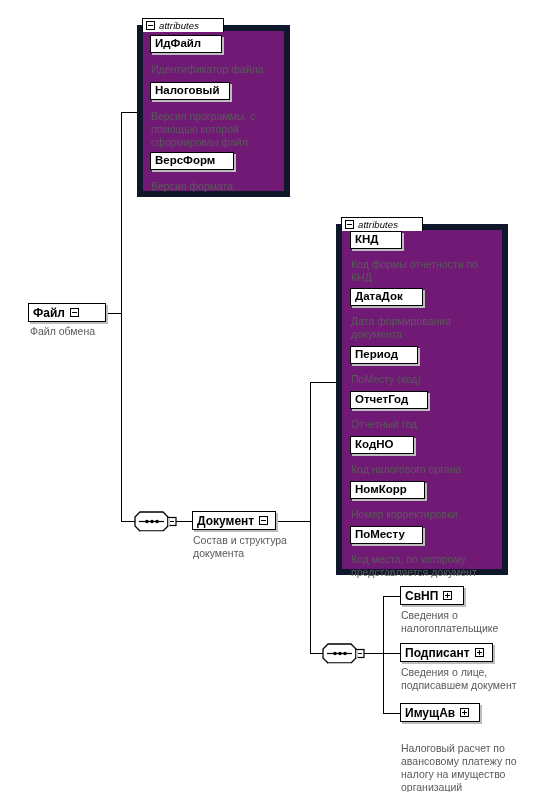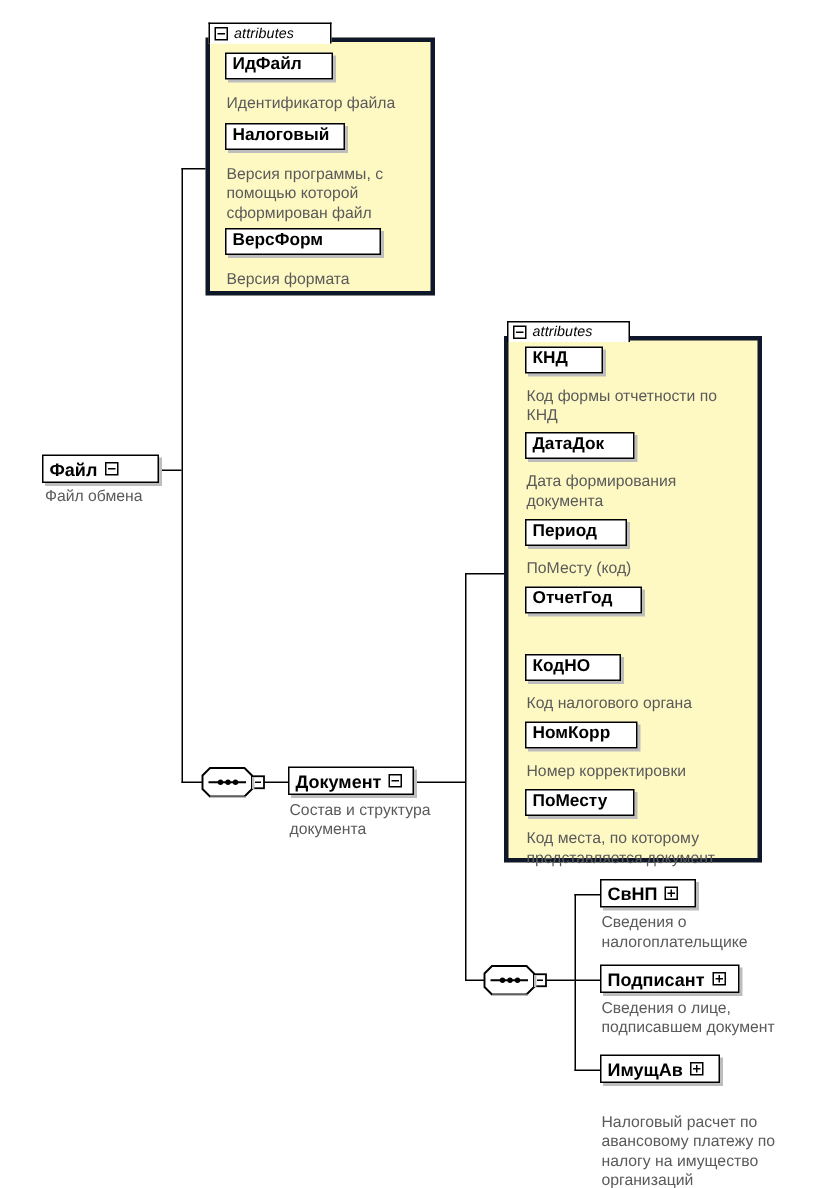--- a/index.html
+++ b/index.html
@@ -29,22 +29,22 @@
   }
   .hline {
     position: absolute;
     height: 1px;
     background: #000;
   }
 
   
   .attr-box {
     position: absolute;
-    border: 3px solid #0f172a;
-    background: #fef9c3;
+    border: 6px solid #0f172a;
+    background: #701a75;
     box-sizing: border-box;
   }
   .attr-tab {
     position: absolute;
     top: -13px;
     left: -1px;
     height: 14px;
     border: 1px solid #000;
     border-bottom: none;
     background: #ffffff;
@@ -192,21 +192,21 @@
   </div>
   <div class="doc" style="left:151px; top:63px; width:140px;">Идентификатор файла</div>
 
   <div class="node attr-node" style="left:150px; top:82px; width:80px;">
     <span class="node-label">Налоговый</span>
   </div>
   <div class="doc" style="left:151px; top:110px; width:136px;">Версия программы, с
 помощью которой
 сформирован файл</div>
 
-  <div class="node attr-node" style="left:150px; top:152px; width:104px;">
+  <div class="node attr-node" style="left:150px; top:152px; width:84px;">
     <span class="node-label">ВерсФорм</span>
   </div>
   <div class="doc" style="left:151px; top:180px; width:136px;">Версия формата</div>
 
   <div class="seq" style="left:134px; top:511px;">
     <svg width="46" height="21" viewBox="0 0 46 21">
       <polygon points="6,1 29,1 34,6 34,15 29,20 6,20 1,15 1,6" fill="#ffffff" stroke="#000000" stroke-width="1.3"></polygon>
       <line x1="5" y1="10.5" x2="30" y2="10.5" stroke="#000000" stroke-width="1.2"></line>
       <circle cx="13" cy="10.5" r="1.8" fill="#000000"></circle>
       <circle cx="18" cy="10.5" r="1.8" fill="#000000"></circle>
@@ -245,20 +245,21 @@
 документа</div>
 
   <div class="node attr-node" style="left:350px; top:346px; width:68px;">
     <span class="node-label">Период</span>
   </div>
   <div class="doc" style="left:351px; top:373px; width:158px;">ПоМесту (код)</div>
 
   <div class="node attr-node" style="left:350px; top:391px; width:78px;">
     <span class="node-label">ОтчетГод</span>
   </div>
+  <div class="doc" style="left:351px; top:418px; width:158px;">Отчетный год</div>
 
   <div class="node attr-node" style="left:350px; top:436px; width:64px;">
     <span class="node-label">КодНО</span>
   </div>
   <div class="doc" style="left:351px; top:463px; width:158px;">Код налогового органа</div>
 
   <div class="node attr-node" style="left:350px; top:481px; width:75px;">
     <span class="node-label">НомКорр</span>
   </div>
   <div class="doc" style="left:351px; top:508px; width:158px;">Номер корректировки</div>

